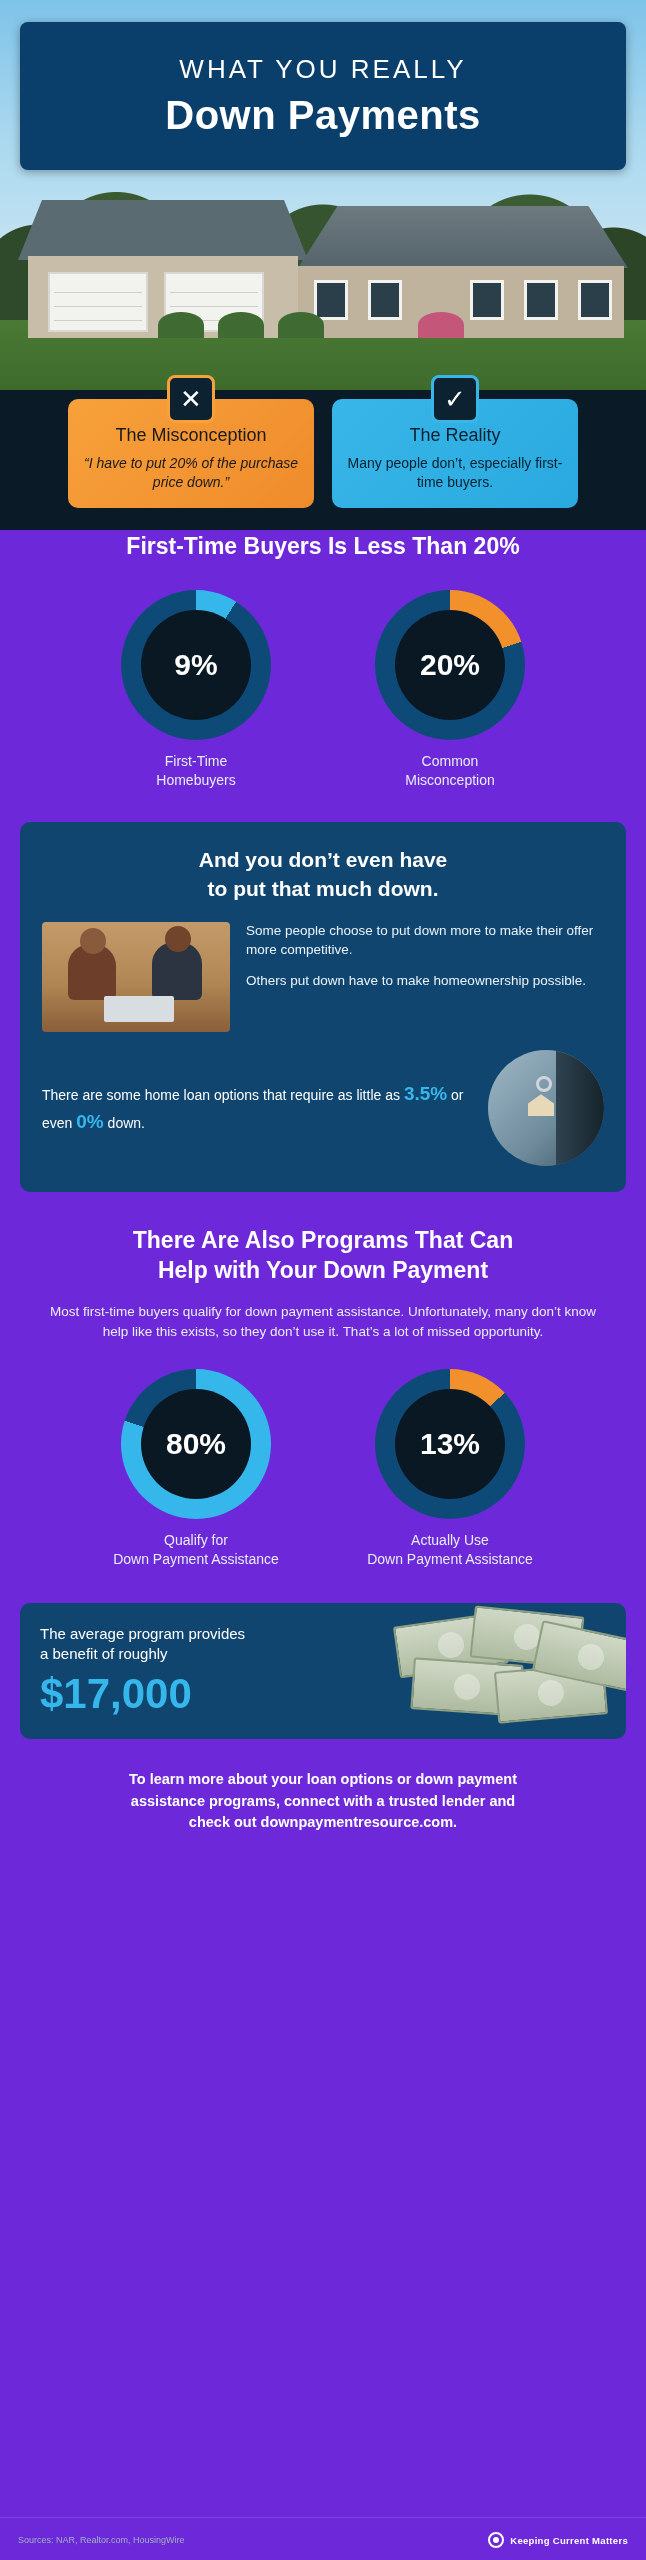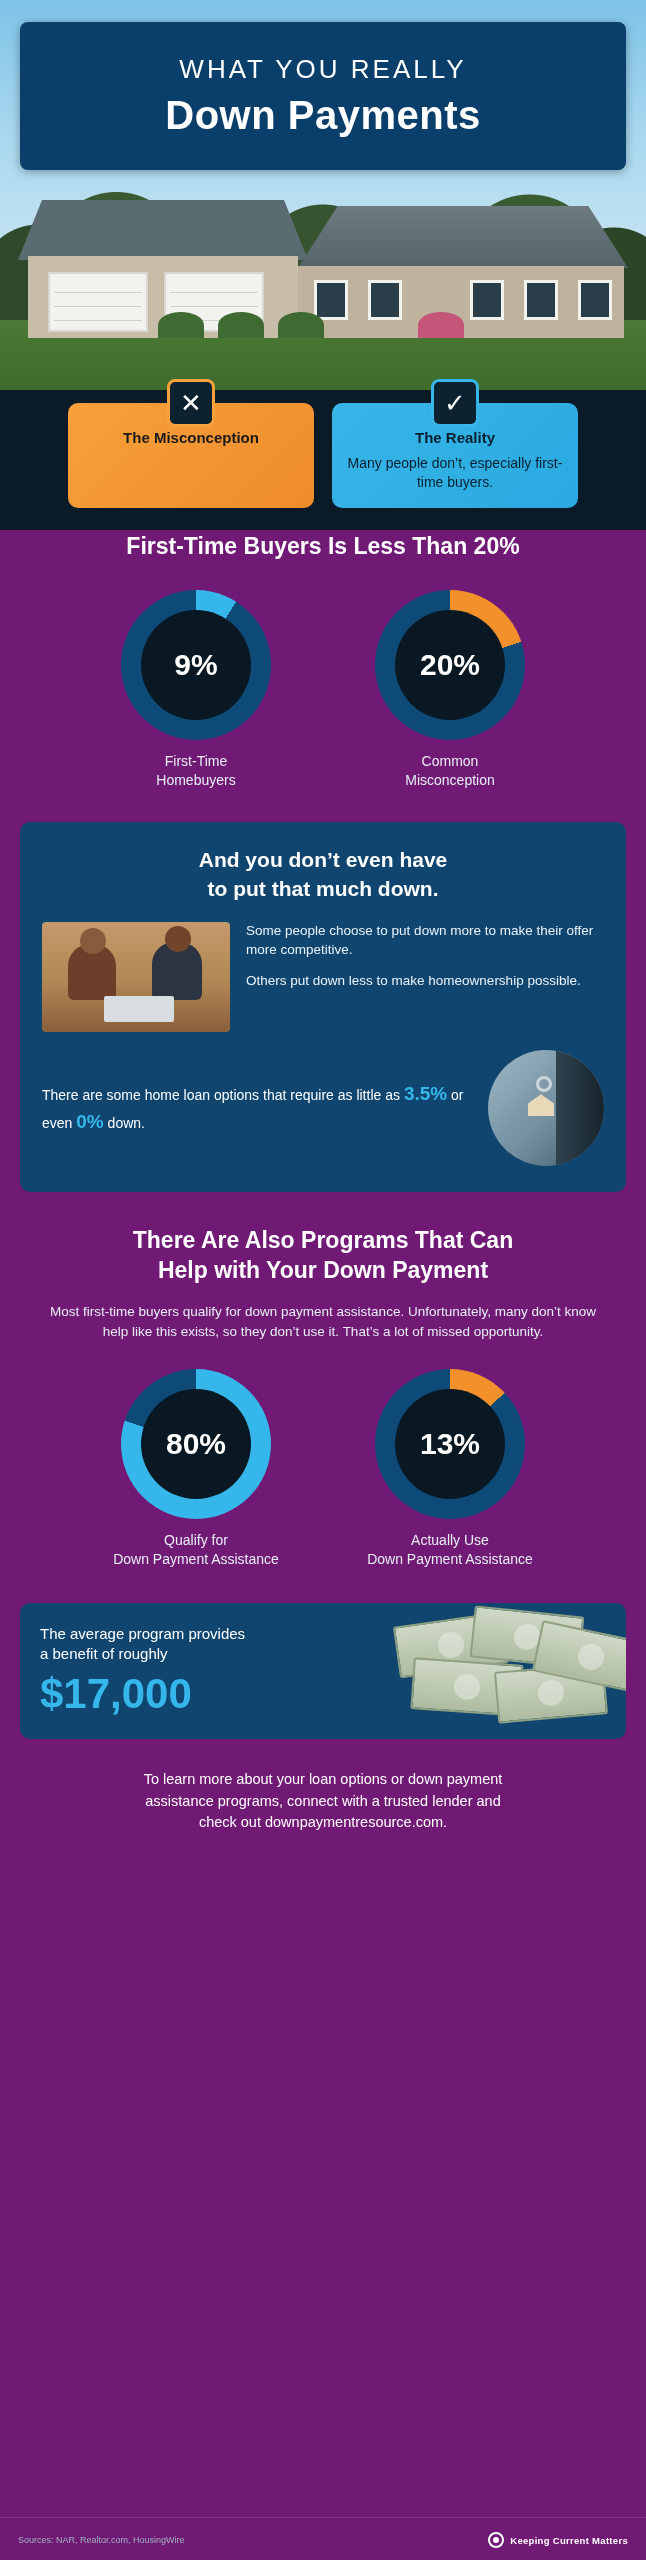--- a/index.html
+++ b/index.html
@@ -8,21 +8,21 @@
     height: 2560px;
     background: #0a1a26;
     font-family: "Liberation Sans", sans-serif;
     color: #ffffff;
     overflow: hidden;
     position: relative;
   }
   .page {
     width: 646px;
     height: 2560px;
-    background: #701a75;
+    background: #6d28d9;
     position: relative;
     display: flex;
     flex-direction: column;
   }
   
   .hero {
     position: relative;
     width: 100%;
     height: 530px;
     background: linear-gradient(to bottom, #9fd3ef 0%, #bfe2f5 28%, #cfe8f3 40%, #0a1a26 40.2%, #0a1a26 100%);
@@ -113,21 +113,21 @@
   .mr-myth { background: linear-gradient(135deg, #f7a13a, #ef8b2c); color: #1a1a1a; }
   .mr-real { background: linear-gradient(135deg, #38b6e8, #29a9e0); color: #0a2030; }
   .mr-badge {
     position: absolute; left: 50%; top: -24px; transform: translateX(-50%);
     width: 48px; height: 48px; border-radius: 8px; background: #0d2230;
     display: flex; align-items: center; justify-content: center;
     font-size: 26px; color: #fff; line-height: 1;
   }
   .mr-myth .mr-badge { border: 3px solid #f7a13a; }
   .mr-real .mr-badge { border: 3px solid #38b6e8; }
-  .mr-title { font-weight: bold; font-size: 15px; margin-bottom: 8px; }
+  .mr-title { font-weight: normal; font-size: 18px; margin-bottom: 8px; }
   .mr-text { font-size: 14px; line-height: 1.35; }
   .mr-myth .mr-text { font-style: italic; }
   
   .section { padding: 0 22px; }
   .h2 {
     text-align: center; font-size: 23px; font-weight: bold; line-height: 1.3;
     margin-top: 34px;
   }
   .donut-row {
     display: flex; justify-content: center; gap: 54px; margin-top: 28px;
@@ -229,21 +229,21 @@
     background: linear-gradient(to bottom, #cfd8c6, #aebba0);
     border: 2px solid #8ea081;
   }
   .bill:after {
     content: ""; position: absolute; left: 50%; top: 50%;
     width: 26px; height: 26px; margin: -13px 0 0 -13px;
     border-radius: 50%; background: rgba(255,255,255,.35);
   }
   
   .cta {
-    text-align: center; font-size: 14.5px; font-weight: normal; line-height: 1.5;
+    text-align: center; font-size: 14.5px; font-weight: bold; line-height: 1.5;
     margin: 30px 34px 0;
   }
   .footer {
     margin-top: auto; padding: 14px 18px 12px;
     display: flex; align-items: center; justify-content: space-between;
     border-top: 1px solid rgba(255,255,255,.12);
   }
   .sources { font-size: 9px; color: #9fb3c0; text-align: right; }
   .brand { display: flex; align-items: center; gap: 6px; }
   .brand-mark {
@@ -286,20 +286,21 @@
 
     <div class="hero-card">
       <div class="hero-kicker">WHAT YOU REALLY</div>
       <div class="hero-title">Down Payments</div>
     </div>
 
     <div class="mr-row">
       <div class="mr-card mr-myth">
         <div class="mr-badge">✕</div>
         <div class="mr-title">The Misconception</div>
+        <div class="mr-text">“I have to put 20% of the purchase price down.”</div>
       </div>
       <div class="mr-card mr-real">
         <div class="mr-badge">✓</div>
         <div class="mr-title">The Reality</div>
         <div class="mr-text">Many people don’t, especially first-time buyers.</div>
       </div>
     </div>
   </div>
 
   <div class="section">
@@ -334,21 +335,21 @@
     <div class="panel-h" style="margin-top:2px;">to put that much down.</div>
 
     <div class="panel-mid">
       <div class="photo-couple">
         <div class="p1"></div>
         <div class="p2"></div>
         <div class="laptop"></div>
       </div>
       <div class="panel-text">
         <p>Some people choose to put down more to make their offer more competitive.</p>
-        <p>Others put down less to make homeownership possible.</p>
+        <p>Others put down have to make homeownership possible.</p>
       </div>
     </div>
 
     <div class="panel-bottom">
       <div class="loan-text">
         <span>There are some home loan options that require as little as</span>
         <span class="hl-blue">3.5%</span>
         <span>or even</span>
         <span class="hl-blue">0%</span>
         <span>down.</span>

